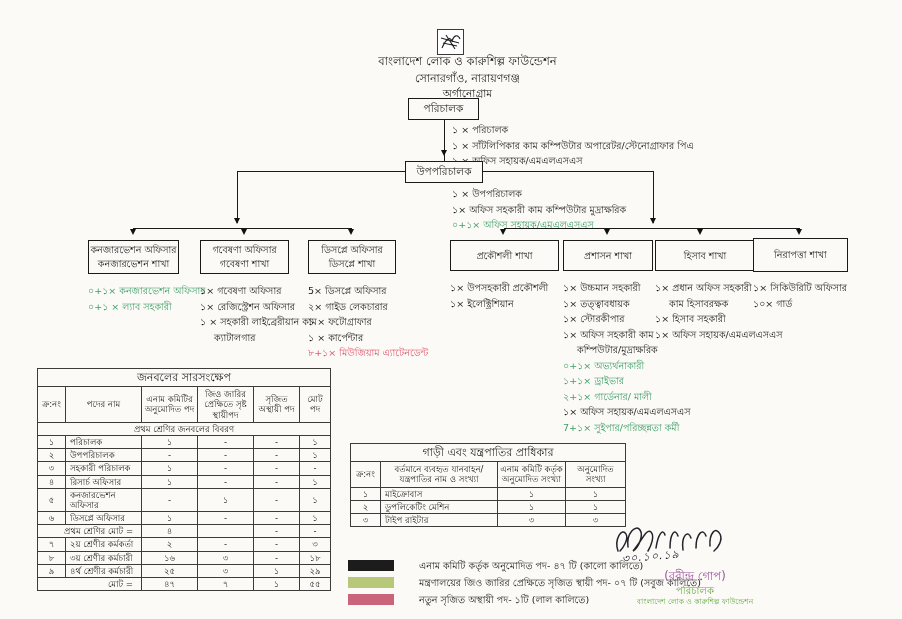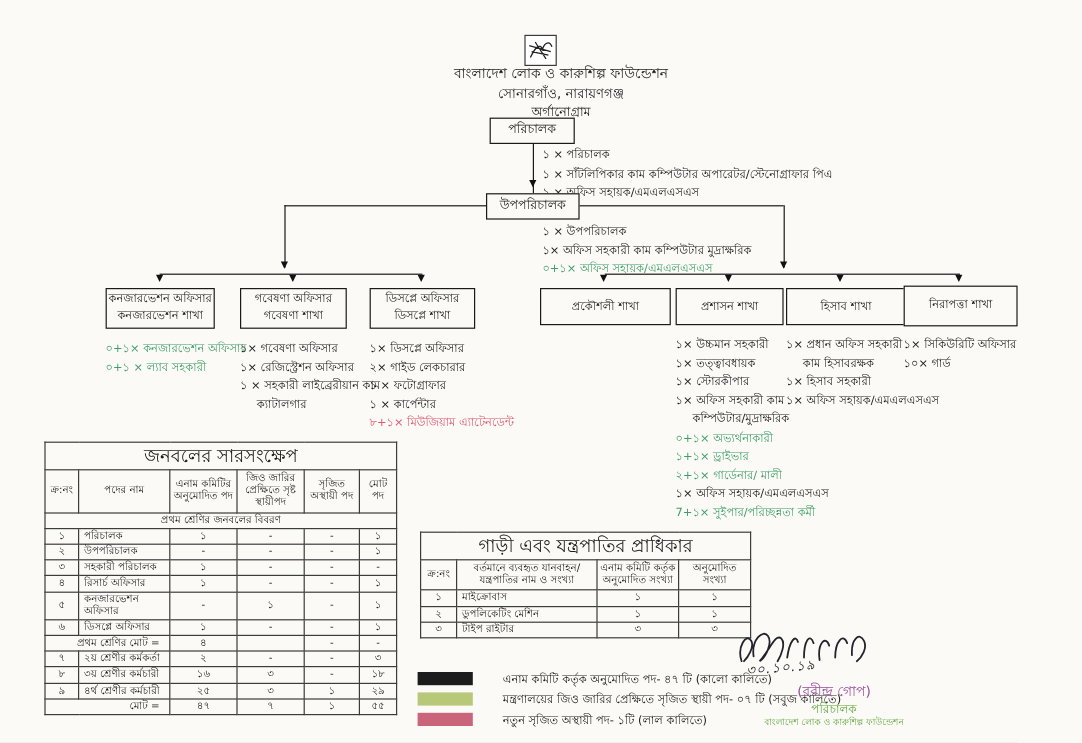--- a/index.html
+++ b/index.html
@@ -28,21 +28,21 @@
   .vl { width:1px; background:#1a1a1a; }
   .arr { width:0; height:0; border-left:3.5px solid transparent; border-right:3.5px solid transparent; border-top:6px solid #111; }
   
   .slist { font-size:9.5px; line-height:15.5px; white-space:nowrap; }
   .green { color:#3f9e68; }
   .red { color:#e0566e; }
   .ind { padding-left:14px; }
   
   table { border-collapse:collapse; position:absolute; table-layout:fixed; background:#fbfaf6; }
   td { border:1px solid #3c3c3c; font-size:8.5px; line-height:1.2; text-align:center; vertical-align:middle; padding:1px 2px; }
-  .tcap { font-size:15px; padding:2px; }
+  .tcap { font-size:11px; padding:2px; }
   .thead td { font-size:8.5px; padding:2px 1px; }
   td.nm { text-align:left; padding-left:4px; }
   td.rt { text-align:right; padding-right:8px; }
   
   .sw { width:46px; height:11px; display:block; }
   .sw-black { background:#1c1c1c; }
   .sw-green { background:#b7c878; }
   .sw-pink  { background:#c9647a; }
   .ltext { font-size:9.5px; white-space:nowrap;margin-left:16px; }
   
@@ -133,27 +133,31 @@
   </div>
 
   <div class="abs slist" style="left:200px;top:283px">
     <div>১× গবেষণা অফিসার</div>
     <div>১× রেজিস্ট্রেশন অফিসার</div>
     <div>১ × সহকারী লাইব্রেরীয়ান কাম</div>
     <div class="ind">ক্যাটালগার</div>
   </div>
 
   <div class="abs slist" style="left:308px;top:283px">
-    <div>১× ডিসপ্লে অফিসার</div>
+    <div>5× ডিসপ্লে অফিসার</div>
     <div>২× গাইড লেকচারার</div>
     <div>১ × ফটোগ্রাফার</div>
     <div>১ × কার্পেন্টার</div>
     <div class="red">৮+১× মিউজিয়াম এ্যাটেনডেন্ট</div>
   </div>
 
+  <div class="abs slist" style="left:450px;top:280px">
+    <div>১× উপসহকারী প্রকৌশলী</div>
+    <div>১× ইলেক্ট্রিশিয়ান</div>
+  </div>
 
   <div class="abs slist" style="left:563px;top:280px">
     <div>১× উচ্চমান সহকারী</div>
     <div>১× তত্ত্বাবধায়ক</div>
     <div>১× স্টোরকীপার</div>
     <div>১× অফিস সহকারী কাম</div>
     <div class="ind">কম্পিউটার/মুদ্রাক্ষরিক</div>
     <div class="green">০+১× অভ্যর্থনাকারী</div>
     <div class="green">১+১× ড্রাইভার</div>
     <div class="green">২+১× গার্ডেনার/ মালী</div>

